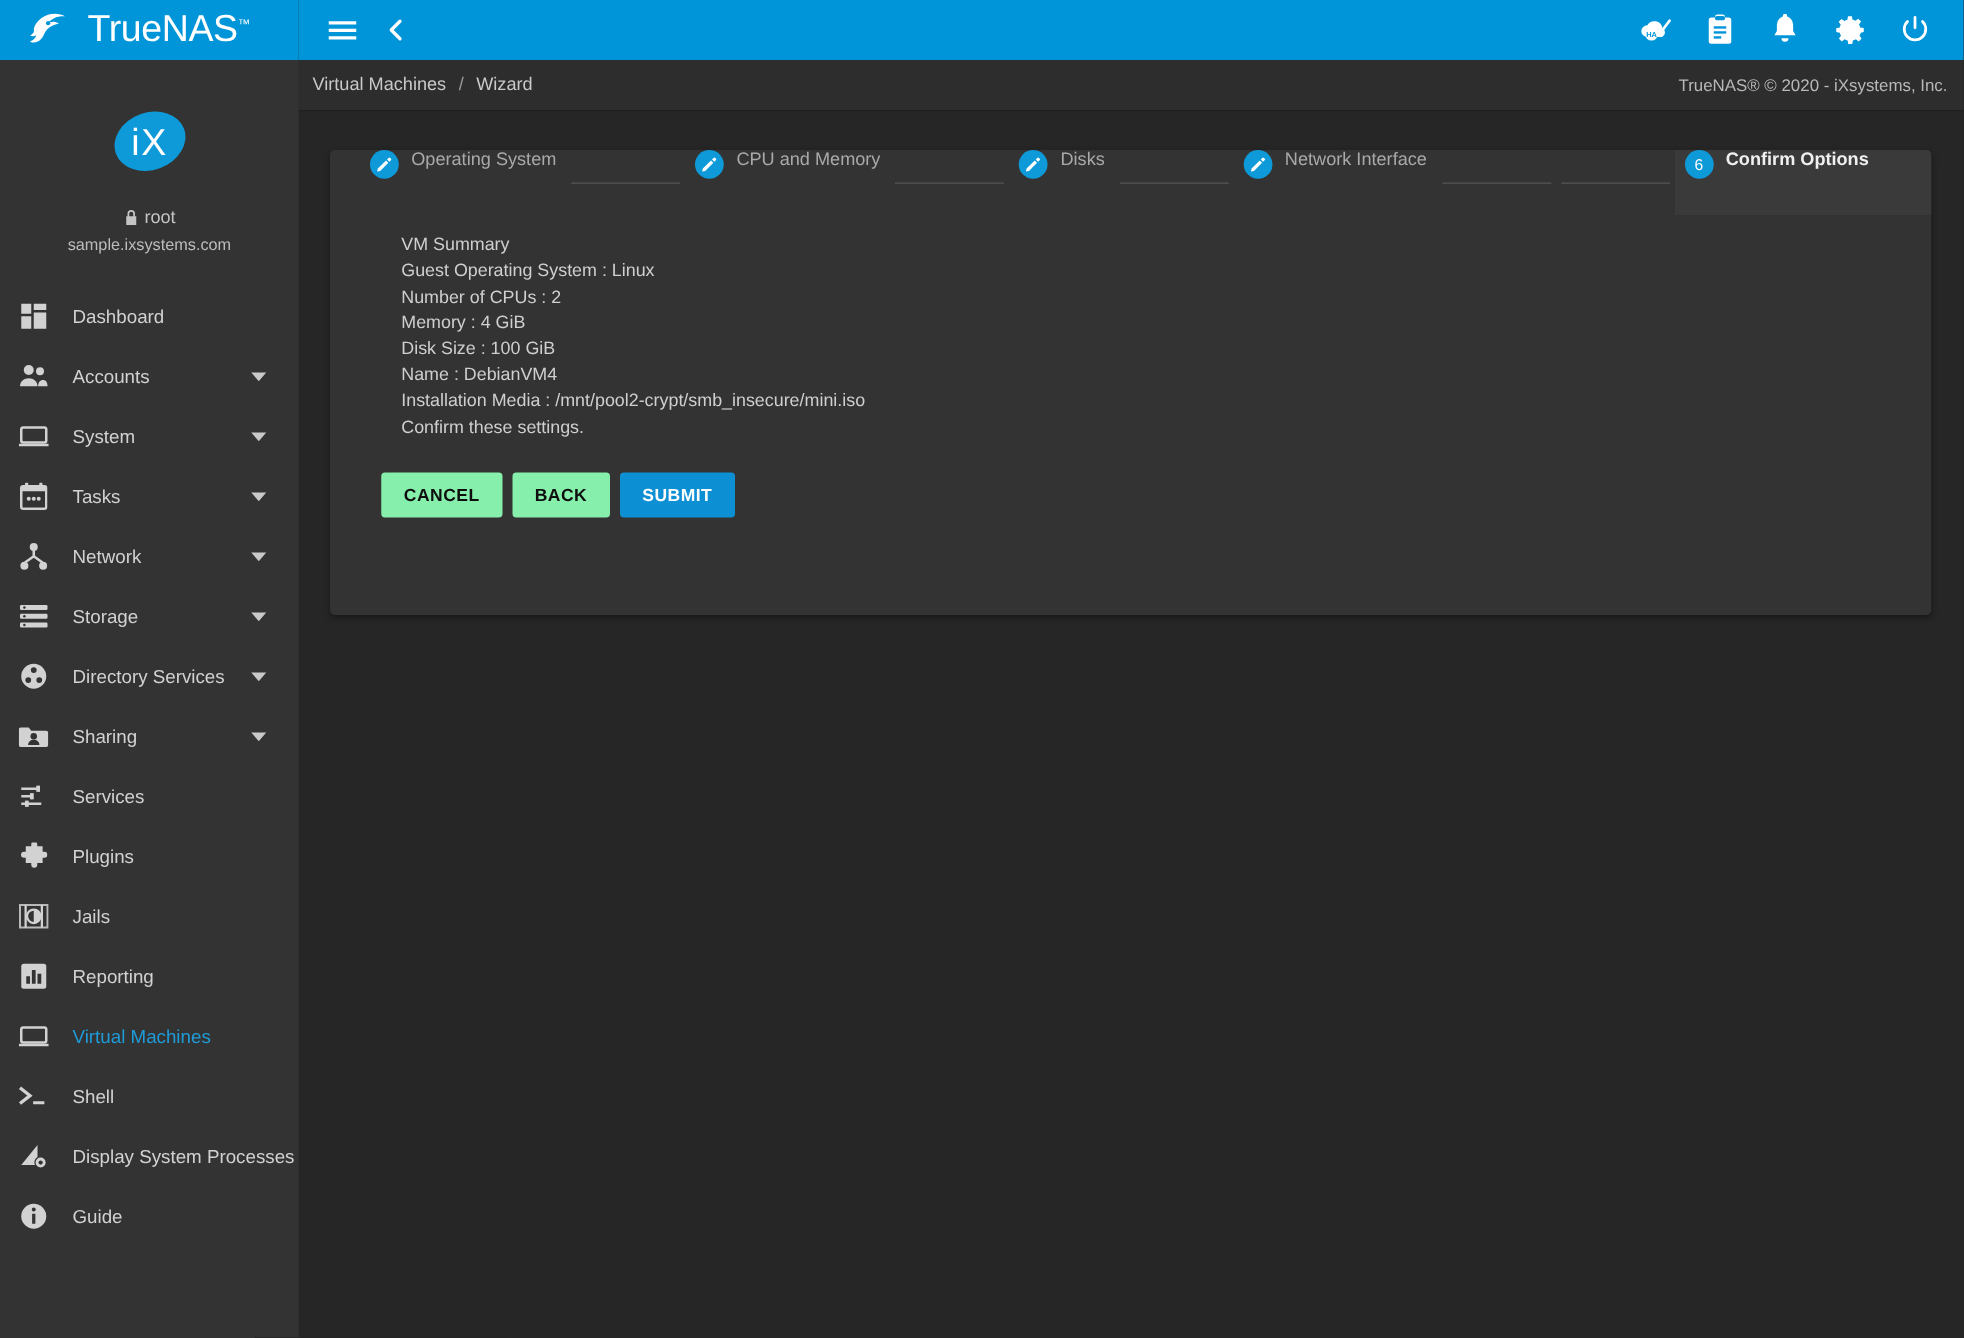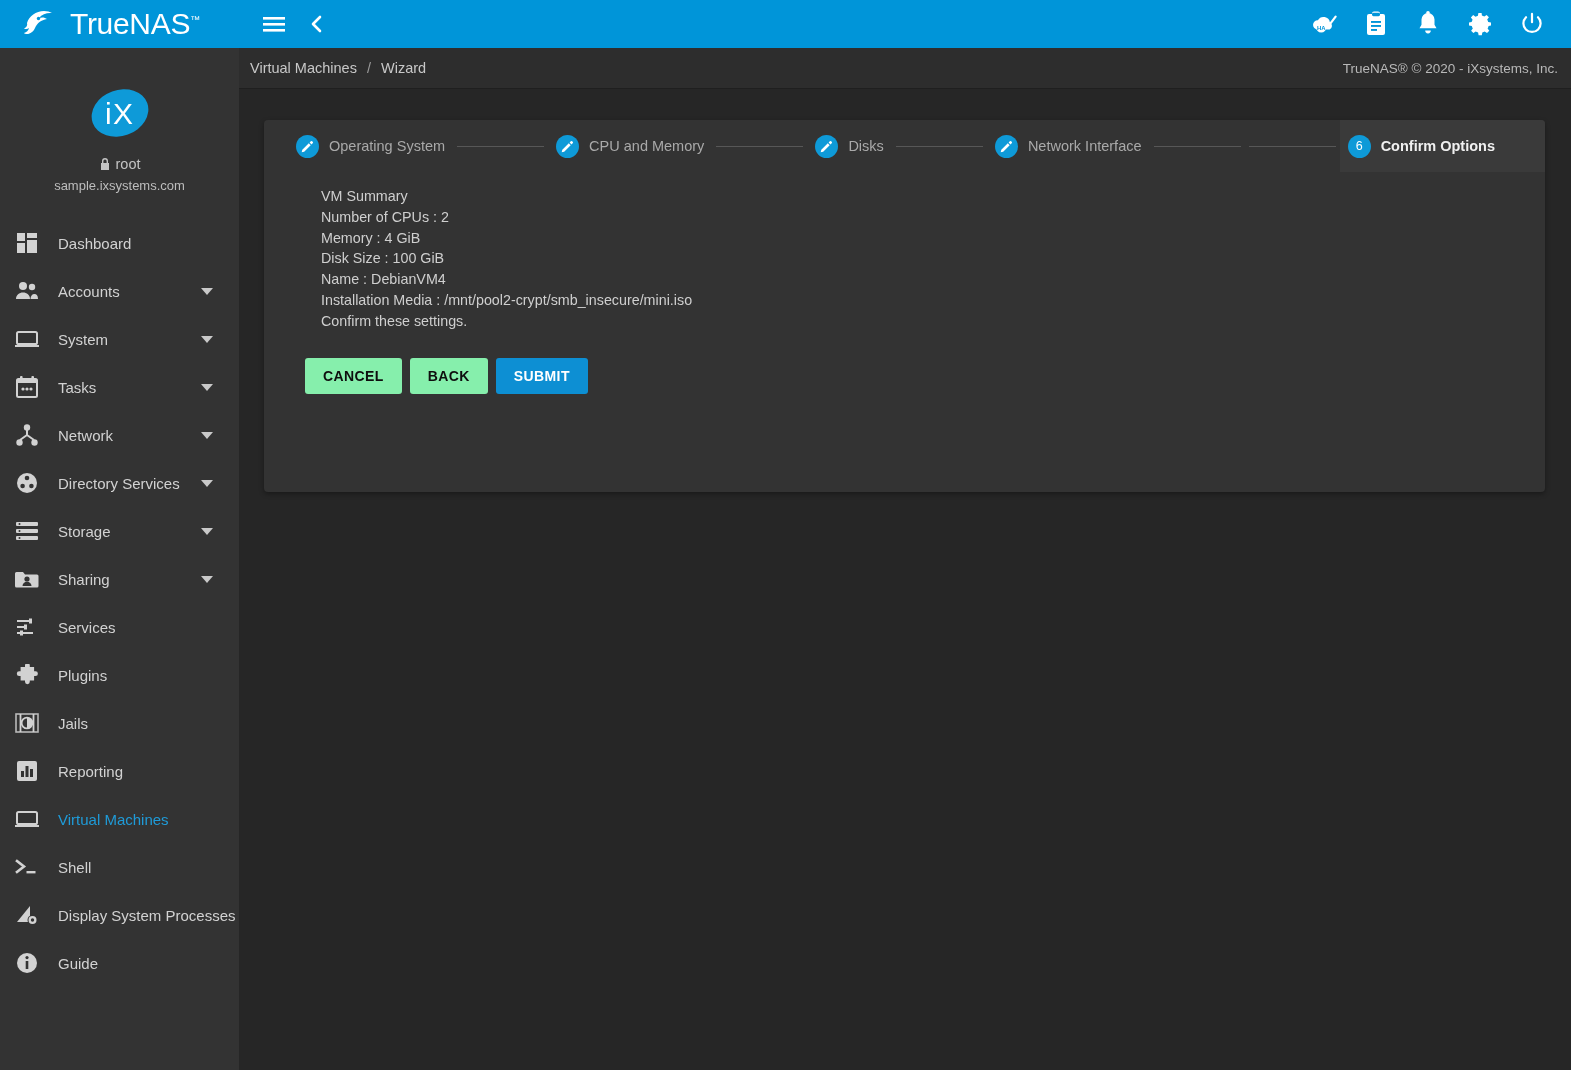--- a/index.html
+++ b/index.html
@@ -27,21 +27,21 @@
   .logo-wave { width: 40px; height: 30px; margin-right: 6px; flex: 0 0 40px; }
   .logo-text {
     color: #ffffff; font-size: 30px; font-weight: 400; letter-spacing: -0.3px;
     position: relative; line-height: 1;
   }
   .logo-tm { font-size: 10px; vertical-align: super; }
 
   .user-block { padding-top: 34px; text-align: center; }
   .ix-logo { margin: 0 auto; width: 62px; height: 62px; display: block; }
   .user-line {
-    margin-top: 12px; color: #c4c4c4; font-size: 14.5px;
+    margin-top: 22px; color: #c4c4c4; font-size: 14.5px;
     display: flex; align-items: center; justify-content: center; gap: 5px;
   }
   .lock-ico { width: 12px; height: 14px; display: block; }
   .host-line { margin-top: 6px; color: #bdbdbd; font-size: 13px; }
 
   .nav { margin-top: 26px; }
   .nav-item {
     height: 48px; display: flex; align-items: center;
     padding-left: 12px; color: #d2d2d2; font-size: 15px;
     cursor: pointer; position: relative;
@@ -85,21 +85,21 @@
   .card {
     background: #333333; border-radius: 4px;
     box-shadow: 0 2px 5px rgba(0,0,0,0.35);
     padding: 0 0 26px 0; width: 100%; max-width: 1281px;
     min-height: 372px;
   }
 
   
   .stepper { display: flex; align-items: stretch; height: 52px; padding-top: 0; }
   .step {
-    display: flex; align-items: center; padding: 16px 8px; cursor: pointer;
+    display: flex; padding: 0 8px; cursor: pointer;
     height: 52px;
   }
   .step:first-child { padding-left: 32px; }
   .step.active { background: #3a3a3a; padding-right: 50px; border-radius: 0 4px 0 0; }
   .step-badge {
     width: 23px; height: 23px; border-radius: 50%; background: #0e9ad8;
     display: flex; align-items: center; justify-content: center;
     flex: 0 0 23px; margin-right: 10px;
   }
   .step-badge svg { display: block; }
@@ -212,43 +212,43 @@
               <circle cx="18.5" cy="18.5" r="3.2" fill="#d2d2d2"></circle>
               <path d="M11 6v5M11 11l-7 5M11 11l7 5" stroke="#d2d2d2" stroke-width="2" fill="none"></path>
             </svg>
         </span>
         <span class="nav-label">Network</span>
         <span class="caret"></span>
       </div>
 
       <div class="nav-item">
         <span class="nav-ico">
-          <svg width="22" height="22" viewBox="0 0 22 22">
-              <circle cx="11" cy="11" r="10" fill="#d2d2d2"></circle>
-              <circle cx="11" cy="6" r="2.3" fill="#333"></circle>
-              <circle cx="6.6" cy="14" r="2.3" fill="#333"></circle>
-              <circle cx="15.4" cy="14" r="2.3" fill="#333"></circle>
-            </svg>
-        </span>
-        <span class="nav-label">Directory Services</span>
-        <span class="caret"></span>
-      </div>
-
-      <div class="nav-item">
-        <span class="nav-ico">
           <svg width="24" height="20" viewBox="0 0 24 20">
               <rect x="1" y="1" width="22" height="4" rx="1" fill="#d2d2d2"></rect>
               <rect x="1" y="8" width="22" height="4" rx="1" fill="#d2d2d2"></rect>
               <rect x="1" y="15" width="22" height="4" rx="1" fill="#d2d2d2"></rect>
               <circle cx="4.5" cy="3" r="1" fill="#333"></circle>
               <circle cx="4.5" cy="10" r="1" fill="#333"></circle>
               <circle cx="4.5" cy="17" r="1" fill="#333"></circle>
             </svg>
         </span>
         <span class="nav-label">Storage</span>
+        <span class="caret"></span>
+      </div>
+
+      <div class="nav-item">
+        <span class="nav-ico">
+          <svg width="22" height="22" viewBox="0 0 22 22">
+              <circle cx="11" cy="11" r="10" fill="#d2d2d2"></circle>
+              <circle cx="11" cy="6" r="2.3" fill="#333"></circle>
+              <circle cx="6.6" cy="14" r="2.3" fill="#333"></circle>
+              <circle cx="15.4" cy="14" r="2.3" fill="#333"></circle>
+            </svg>
+        </span>
+        <span class="nav-label">Directory Services</span>
         <span class="caret"></span>
       </div>
 
       <div class="nav-item">
         <span class="nav-ico">
           <svg width="24" height="20" viewBox="0 0 24 20">
               <path d="M1 3h7l2 2.5h12A1.5 1.5 0 0 1 23.5 7v10a1.5 1.5 0 0 1-1.5 1.5H1.5A1.5 1.5 0 0 1 0 17V4.5A1.5 1.5 0 0 1 1.5 3z" fill="#d2d2d2"></path>
               <circle cx="12" cy="10" r="2.6" fill="#333"></circle>
               <path d="M7.5 17c0-2.6 2-4.2 4.5-4.2s4.5 1.6 4.5 4.2z" fill="#333"></path>
             </svg>
@@ -455,20 +455,21 @@
             <span class="step-badge">
               <span class="step-num">6</span>
             </span>
             <span class="step-label">Confirm Options</span>
           </div>
 
         </div>
 
         <div class="summary">
           <div class="summary-line">VM Summary</div>
+          <div class="summary-line">Guest Operating System : Linux</div>
           <div class="summary-line">Number of CPUs : 2</div>
           <div class="summary-line">Memory : 4 GiB</div>
           <div class="summary-line">Disk Size : 100 GiB</div>
           <div class="summary-line">Name : DebianVM4</div>
           <div class="summary-line">Installation Media : /mnt/pool2-crypt/smb_insecure/mini.iso</div>
           <div class="summary-line">Confirm these settings.</div>
         </div>
 
         <div class="btn-row">
           <button class="btn btn-cancel">CANCEL</button>

